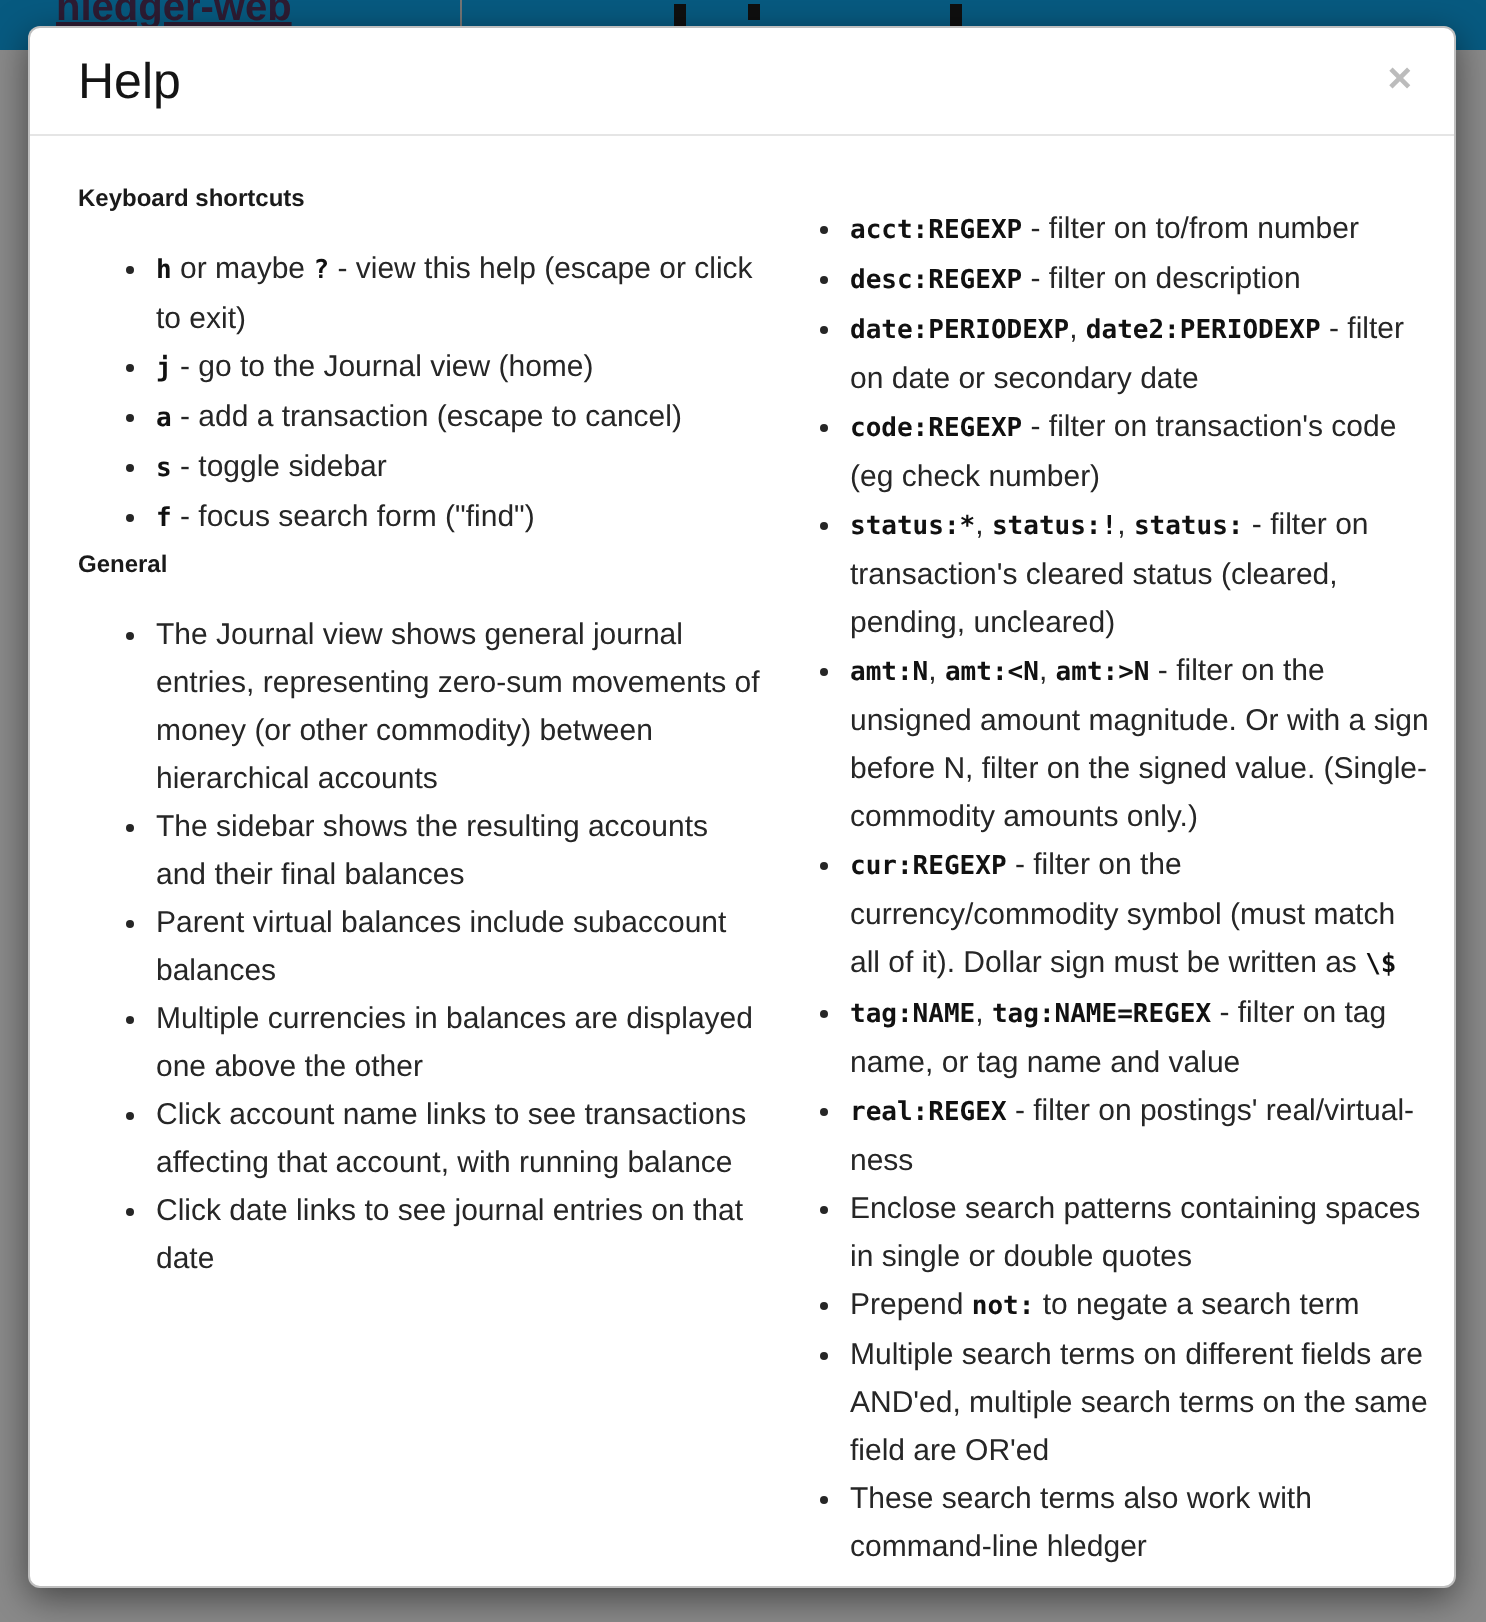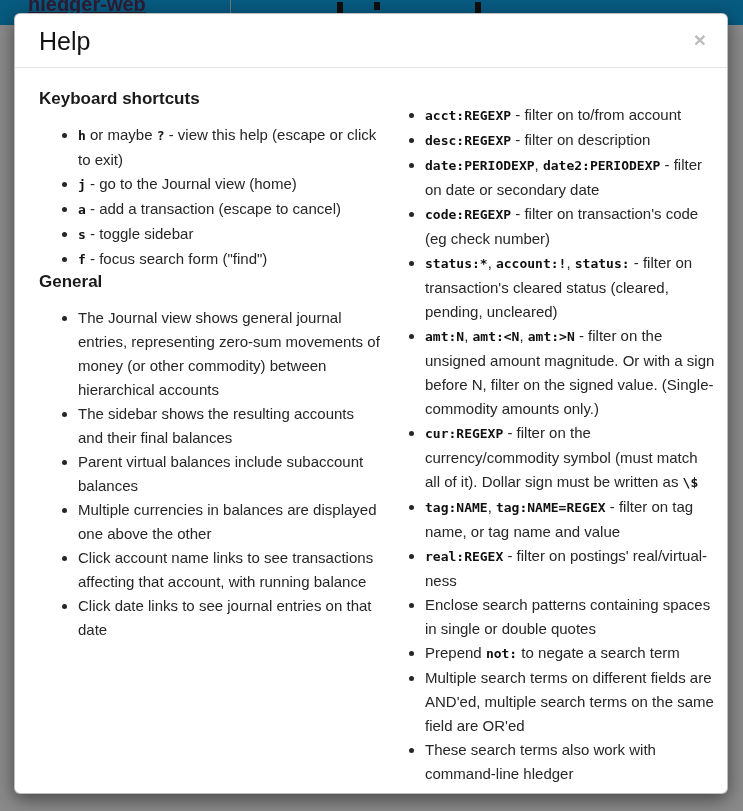--- a/index.html
+++ b/index.html
@@ -39,21 +39,21 @@
   .modal-title { font-size: 25px; line-height: 28px; color: #141414; font-weight: normal; }
   .close-btn {
     position: absolute; right: 21px; top: 15px; padding: 0;
     background: none; border: 0; cursor: pointer;
     font-family: "Liberation Sans", sans-serif;
     font-size: 21px; font-weight: bold; line-height: 1; color: #bcbcbc;
   }
   .modal-body { padding: 21px 12px 20px 24px; display: flex; align-items: flex-start; }
   .col-0 { width: 347px; flex: none; padding-right: 6px; }
   .col-1 { flex: 1; min-width: 0; }
-  .section-heading { font-size: 17px; font-weight: bold; line-height: 20px; margin: 0; color: #1a1a1a; }
+  .section-heading { font-size: 12px; font-weight: bold; line-height: 20px; margin: 0; color: #1a1a1a; }
   .section + .section { }
   .bullet-list { margin: 14px 0 0 0; padding-left: 39px; }
   .bullet-list li { font-size: 15px; line-height: 24px; color: #262626; }
   code.code-token {
     font-family: "DejaVu Sans Mono", monospace;
     font-weight: bold; font-size: 13px; color: #111111;
   }
 </style>
 </head>
 <body>
@@ -95,25 +95,25 @@
             <li><span>Parent virtual balances include subaccount balances</span></li>
             <li><span>Multiple currencies in balances are displayed one above the other</span></li>
             <li><span>Click account name links to see transactions affecting that account, with running balance</span></li>
             <li><span>Click date links to see journal entries on that date</span></li>
           </ul>
         </div>
       </div>
     <div class="col-1" id="col-1">
         <div class="section">
           <ul class="bullet-list">
-            <li><code class="code-token">acct:REGEXP</code><span> - filter on to/from account</span></li>
+            <li><code class="code-token">acct:REGEXP</code><span> - filter on to/from number</span></li>
             <li><code class="code-token">desc:REGEXP</code><span> - filter on description</span></li>
             <li><code class="code-token">date:PERIODEXP</code><span>, </span><code class="code-token">date2:PERIODEXP</code><span> - filter on date or secondary date</span></li>
             <li><code class="code-token">code:REGEXP</code><span> - filter on transaction's code (eg check number)</span></li>
-            <li><code class="code-token">status:*</code><span>, </span><code class="code-token">account:!</code><span>, </span><code class="code-token">status:</code><span> - filter on transaction's cleared status (cleared, pending, uncleared)</span></li>
+            <li><code class="code-token">status:*</code><span>, </span><code class="code-token">status:!</code><span>, </span><code class="code-token">status:</code><span> - filter on transaction's cleared status (cleared, pending, uncleared)</span></li>
             <li><code class="code-token">amt:N</code><span>, </span><code class="code-token">amt:&lt;N</code><span>, </span><code class="code-token">amt:&gt;N</code><span> - filter on the unsigned amount magnitude. Or with a sign before N, filter on the signed value. (Single-commodity amounts only.)</span></li>
             <li><code class="code-token">cur:REGEXP</code><span> - filter on the currency/commodity symbol (must match all of it). Dollar sign must be written as </span><code class="code-token">\$</code></li>
             <li><code class="code-token">tag:NAME</code><span>, </span><code class="code-token">tag:NAME=REGEX</code><span> - filter on tag name, or tag name and value</span></li>
             <li><code class="code-token">real:REGEX</code><span> - filter on postings' real/virtual-ness</span></li>
             <li><span>Enclose search patterns containing spaces in single or double quotes</span></li>
             <li><span>Prepend </span><code class="code-token">not:</code><span> to negate a search term</span></li>
             <li><span>Multiple search terms on different fields are AND'ed, multiple search terms on the same field are OR'ed</span></li>
             <li><span>These search terms also work with command-line hledger</span></li>
           </ul>
         </div>

